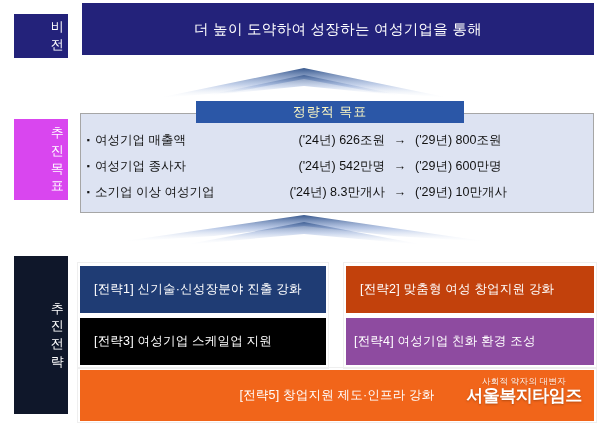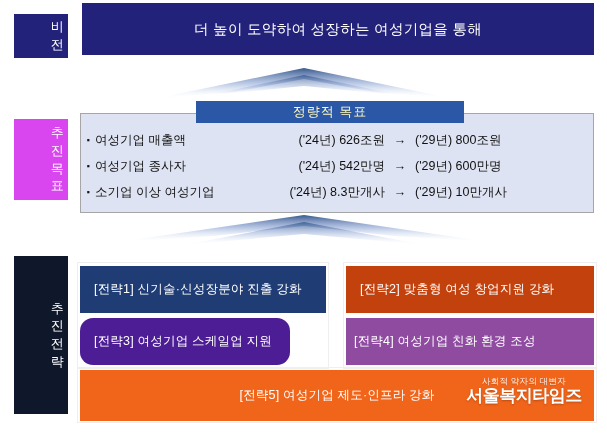--- a/index.html
+++ b/index.html
@@ -171,24 +171,23 @@
     left: 0px; top: 4px; width: 246px; height: 47px;
     background: #1f3c74;
     padding-left: 14px;
   }
   #strat-2 {
     left: 266px; top: 4px; width: 248px; height: 47px;
     background: #c2410c;
     padding-left: 14px;
   }
   #strat-3 {
-    left: 0px; top: 56px; width: 210px; height: 47px;
-    background: #4c1d95;
+    left: 0px; top: 56px; width: 246px; height: 47px;
+    background: #000000;
     padding-left: 14px;
-    border-radius: 13px;
   }
   #strat-4 {
     left: 266px; top: 56px; width: 248px; height: 47px;
     background: #8e4ba0;
     padding-left: 8px;
   }
   #strat-5 {
     left: 0px; top: 108px; width: 514px; height: 51px;
     background: #f1651a;
     justify-content: center;
@@ -328,20 +327,20 @@
 
   <div class="strat-box" id="strat-3">
     <span>[전략3] 여성기업 스케일업 지원</span>
   </div>
 
   <div class="strat-box" id="strat-4">
     <span>[전략4] 여성기업 친화 환경 조성</span>
   </div>
 
   <div class="strat-box" id="strat-5">
-    <span>[전략5] 여성기업 제도·인프라 강화</span>
+    <span>[전략5] 창업지원 제도·인프라 강화</span>
   </div>
 </div>
 
 <div id="watermark">
   <div id="watermark-tagline">사회적 약자의 대변자</div>
   <div id="watermark-brand">서울복지타임즈</div>
 </div>
 
 </body></html>

